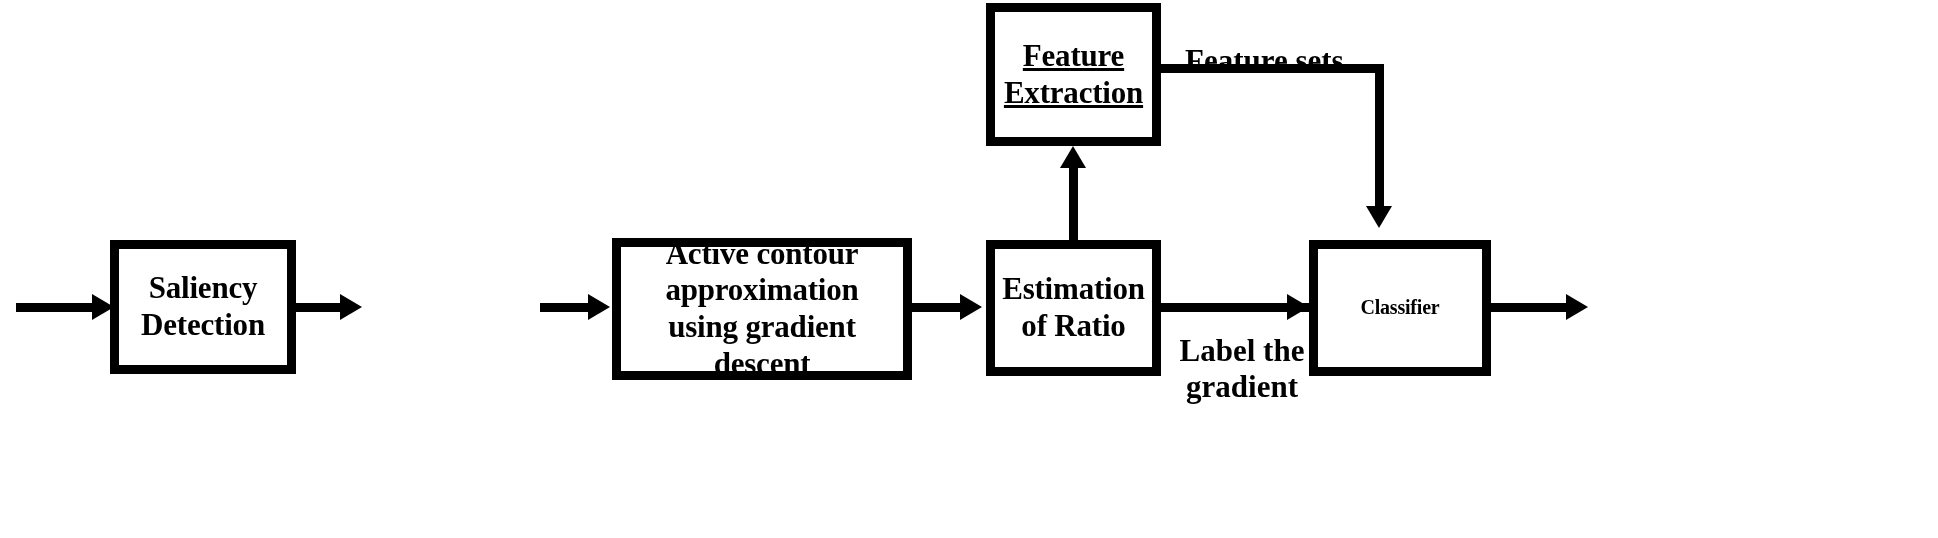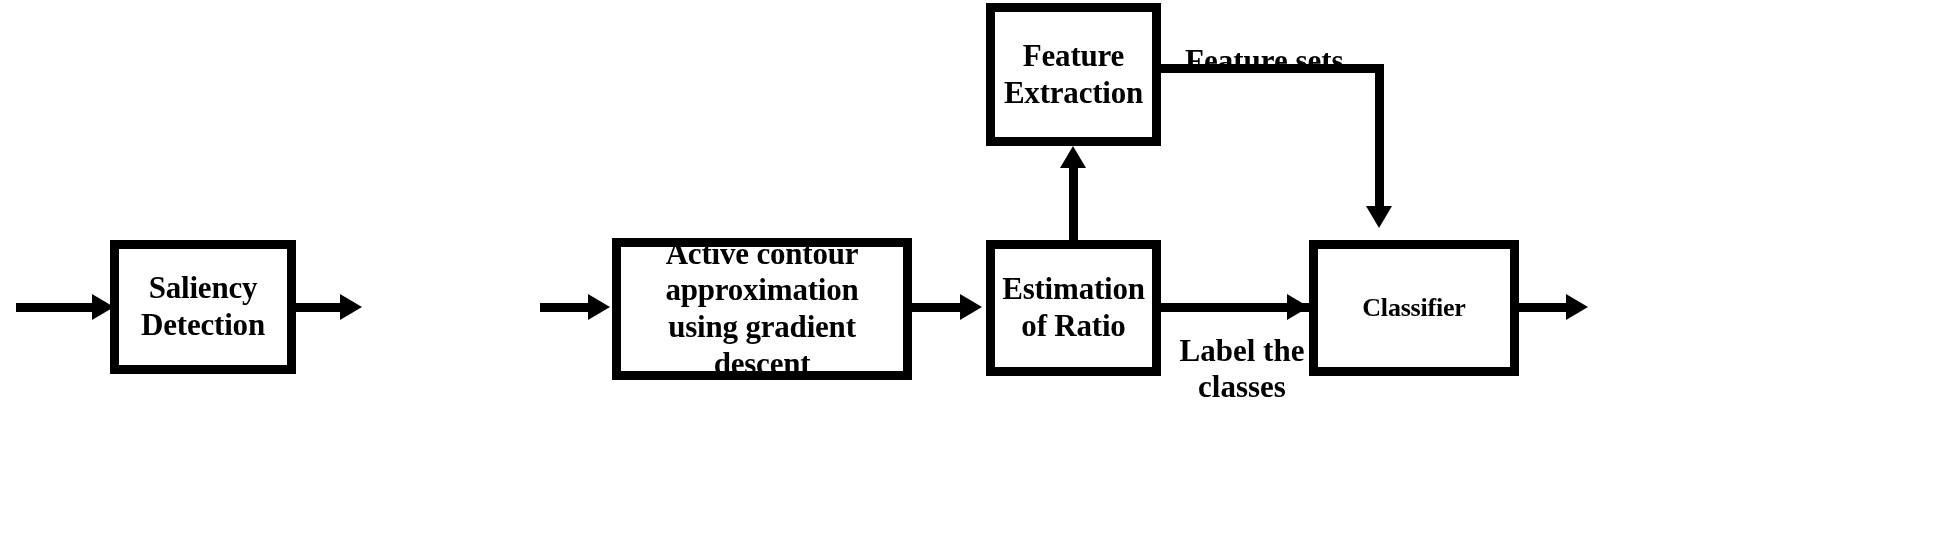--- a/index.html
+++ b/index.html
@@ -31,22 +31,22 @@
     line-height: 1.18;
     letter-spacing: -0.2px;
     z-index: 5;
   }
   .node .label { display: block; padding: 0 6px; }
 
   #node-saliency        { left: 110px;  top: 240px; width: 186px; height: 134px; font-size: 31px; }
   #node-structure       { left: 360px;  top: 240px; width: 180px; height: 136px; font-size: 31px; }
   #node-activecontour   { left: 612px;  top: 238px; width: 300px; height: 142px; font-size: 31px; }
   #node-estimation      { left: 986px;  top: 240px; width: 175px; height: 136px; font-size: 31px; align-items: center; }
-  #node-featureextract  { left: 986px;  top: 3px;   width: 175px; height: 143px; font-size: 31px; }
-  #node-classifier      { left: 1309px; top: 240px; width: 210px; height: 136px; font-size: 26px; }
+  #node-featureextract  { left: 986px;  top: 3px;   width: 175px; height: 143px; font-size: 31px; text-decoration: underline; }
+  #node-classifier      { left: 1309px; top: 240px; width: 182px; height: 136px; font-size: 20px; }
 
   
   .line-h {
     position: absolute;
     height: 9px;
     background: #000000;
     z-index: 2;
   }
   .line-v {
     position: absolute;
@@ -137,21 +137,21 @@
   </div>
 
   <div class="line-h" style="left:1157px; top:64px; width:227px;"></div>
   <div class="line-v" style="left:1375px; top:64px; height:144px;"></div>
   <div class="arrow-down" style="left:1366px; top:206px;"></div>
   <div class="edge-label" id="label-featuresets">Feature sets</div>
 
   <div class="line-h" style="left:1157px; top:303px; width:177px;"></div>
   <div class="arrow-right" style="left:1287px; top:294px;"></div>
   <div class="edge-label" id="label-labelclasses">Label the
-classes</div>
+gradient</div>
 
   <div class="node" id="node-classifier">
     <span class="label">Classifier</span>
   </div>
 
   <div class="line-h" style="left:1487px; top:303px; width:83px;"></div>
   <div class="arrow-right" style="left:1566px; top:294px;"></div>
 
 </div>
 

